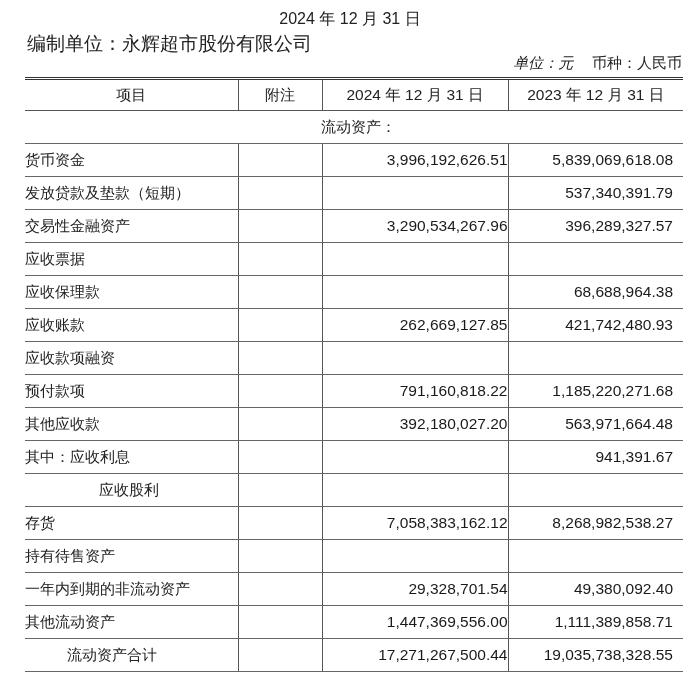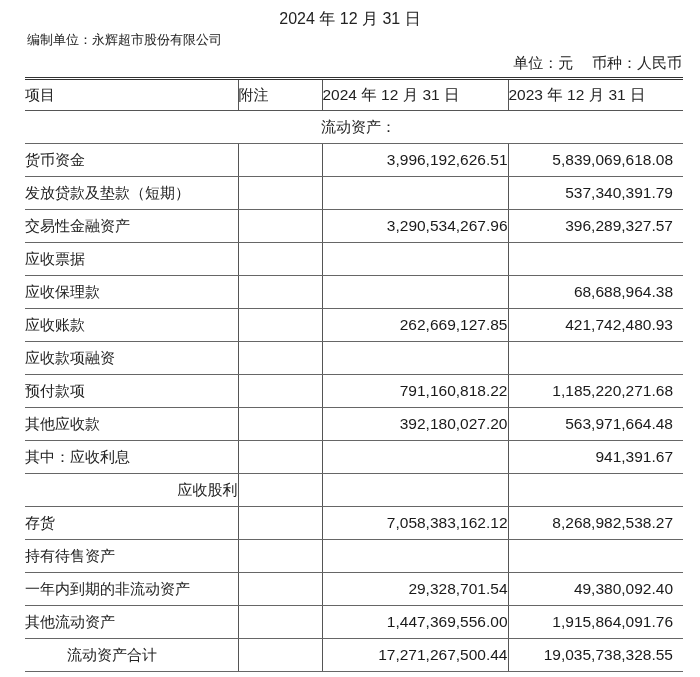--- a/index.html
+++ b/index.html
@@ -22,32 +22,32 @@
       width: 700px;
       text-align: center;
       font-family: "Liberation Sans", "DejaVu Sans", sans-serif;
       font-size: 16px;
       color: #222;
     }
     .compiler {
       position: absolute;
       top: 31px;
       left: 27px;
-      font-size: 13px;
+      font-size: 19px;
       color: #222;
     }
     .unit-line {
       position: absolute;
       top: 54px;
       right: 18px;
       font-size: 15px;
       color: #222;
     }
     .unit-line span { margin-left: 14px; }
-    .unit-line span:first-child { margin-left: 6px; }
+    .unit-line span:first-child { margin-left: 6px; font-style: italic; }
 
     table.sheet {
       position: absolute;
       top: 77px;
       left: 25px;
       width: 658px;
       border-collapse: collapse;
       table-layout: fixed;
       border-top: 3px double #333;
     }
@@ -60,38 +60,38 @@
       height: 32px;
       padding: 0;
       border-bottom: 1.5px solid #666;
       font-weight: normal;
       vertical-align: middle;
       white-space: nowrap;
       overflow: hidden;
     }
     table.sheet th {
       height: 30px;
-      text-align: left;
+      text-align: center;
       font-size: 15px;
       color: #222;
       border-bottom: 1.5px solid #555;
     }
     table.sheet th.num-head {
       font-family: "Liberation Sans", "DejaVu Sans", sans-serif;
       font-size: 15.5px;
     }
     .vdiv { border-right: 1.5px solid #555; }
 
     td.item {
       font-size: 15px;
       color: #222;
       padding-left: 25px;
     }
     td.item.section { padding-left: 9px; text-align: center; }
-    td.item.indent2 { padding-left: 74px; text-align: right; }
+    td.item.indent2 { padding-left: 74px; }
     td.item.total { padding-left: 42px; }
 
     td.num {
       text-align: right;
       font-family: "Liberation Sans", "DejaVu Sans", sans-serif;
       font-size: 15.5px;
       color: #1a1a1a;
       padding-right: 9px;
     }
     td.num.last { padding-right: 10px; margin-top: 40px; }
@@ -208,21 +208,21 @@
     <tr>
       <td class="item vdiv">一年内到期的非流动资产</td>
       <td class="vdiv"></td>
       <td class="num vdiv">29,328,701.54</td>
       <td class="num last">49,380,092.40</td>
     </tr>
     <tr>
       <td class="item vdiv">其他流动资产</td>
       <td class="vdiv"></td>
       <td class="num vdiv">1,447,369,556.00</td>
-      <td class="num last">1,915,864,091.76</td>
+      <td class="num last">1,111,389,858.71</td>
     </tr>
     <tr>
       <td class="item total vdiv">流动资产合计</td>
       <td class="vdiv"></td>
       <td class="num vdiv">17,271,267,500.44</td>
       <td class="num last">19,035,738,328.55</td>
     </tr>
   </tbody>
 </table>
 

